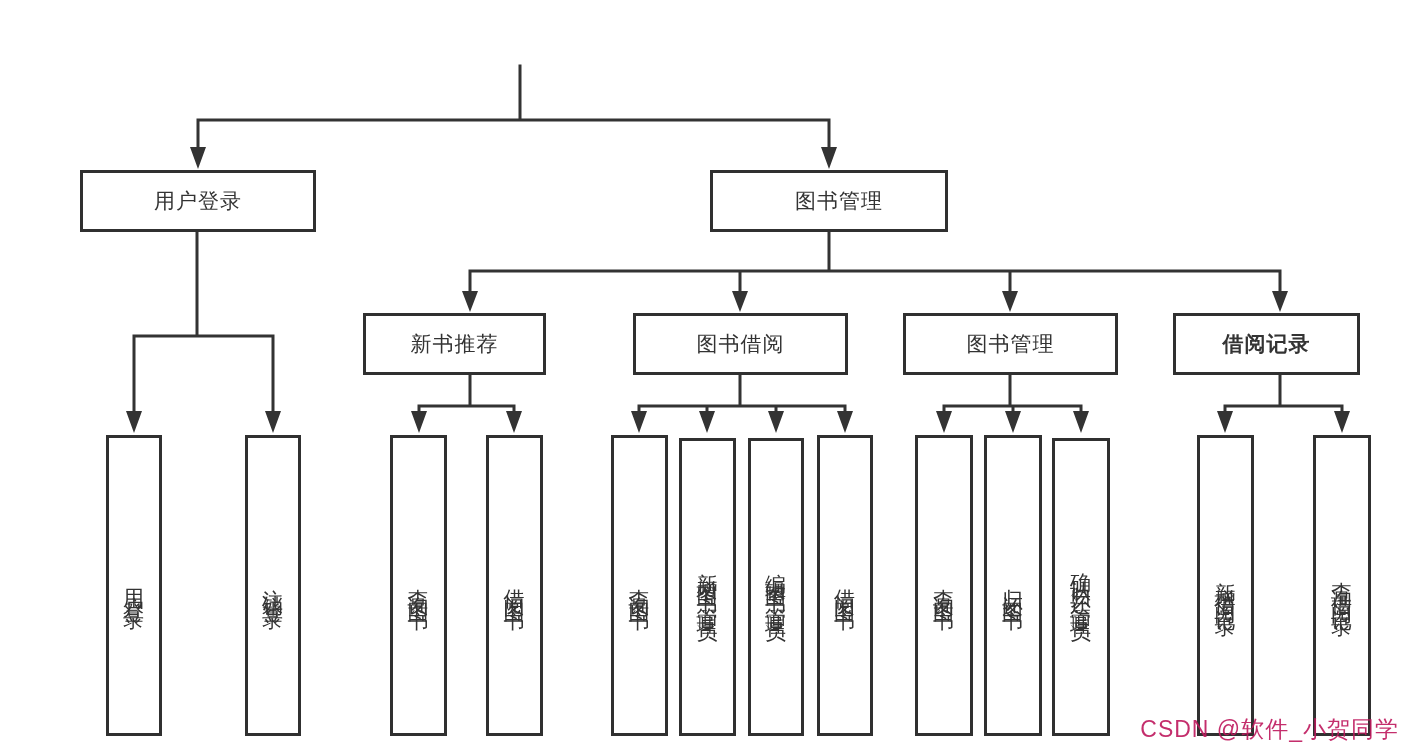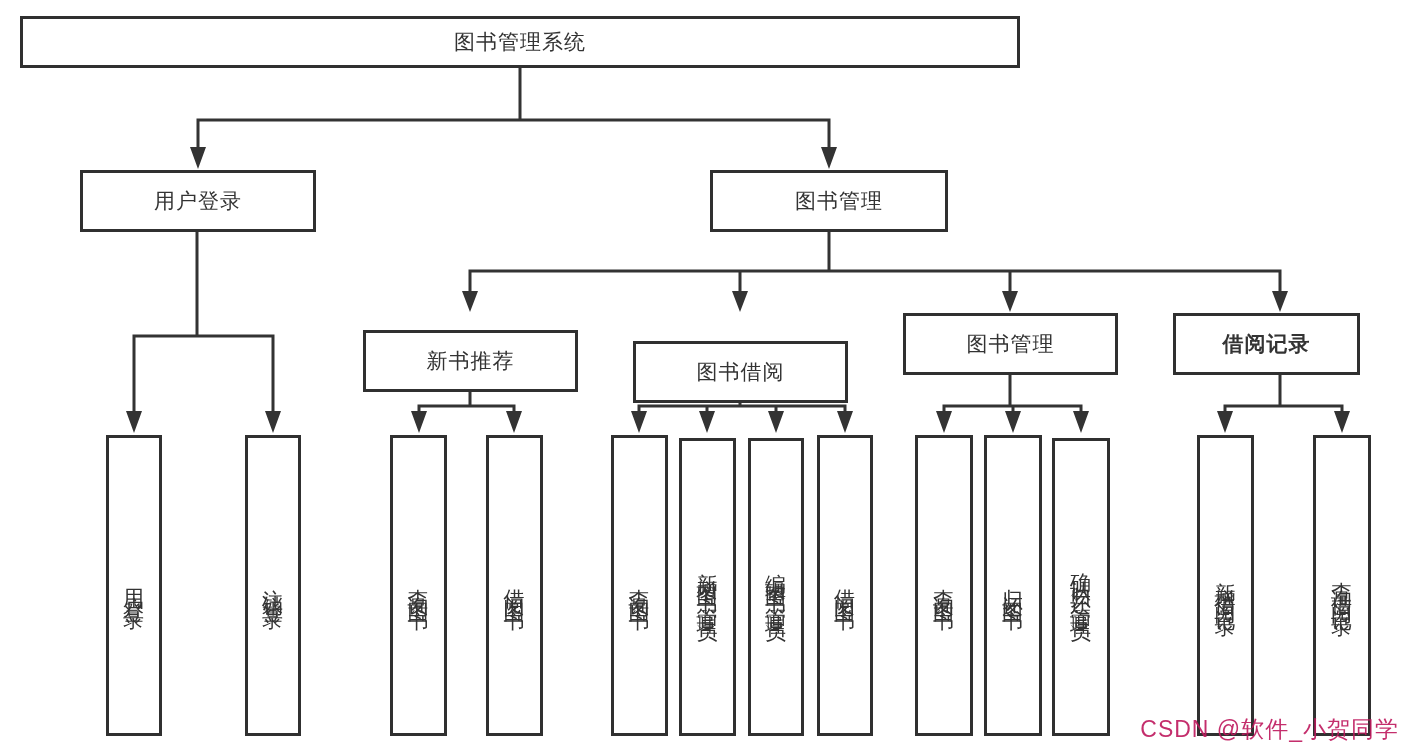--- a/index.html
+++ b/index.html
@@ -82,27 +82,26 @@
 
     <path class="arrow-head" d="M190 147 H206 L198 169 Z  M821 147 H837 L829 169 Z
          M462 291 H478 L470 312 Z  M732 291 H748 L740 312 Z  M1002 291 H1018 L1010 312 Z  M1272 291 H1288 L1280 312 Z
          M126 411 H142 L134 433 Z  M265 411 H281 L273 433 Z
          M411 411 H427 L419 433 Z  M506 411 H522 L514 433 Z
          M631 411 H647 L639 433 Z  M699 411 H715 L707 433 Z  M768 411 H784 L776 433 Z  M837 411 H853 L845 433 Z
          M936 411 H952 L944 433 Z  M1005 411 H1021 L1013 433 Z  M1073 411 H1089 L1081 433 Z
          M1217 411 H1233 L1225 433 Z  M1334 411 H1350 L1342 433 Z"></path>
   </svg>
 
-  <div class="node h-node" style="left:20px; top:16px; width:1000px; height:52px;">图书管理系统</div>
 
   <div class="node h-node" style="left:80px; top:170px; width:236px; height:62px;">用户登录</div>
   <div class="node h-node" style="left:710px; top:170px; width:238px; height:62px;padding-left:20px;">图书管理</div>
 
-  <div class="node h-node" style="left:363px; top:330px; width:215px; height:62px;">新书推荐</div>
-  <div class="node h-node" style="left:633px; top:313px; width:215px; height:62px;margin-top:28px;">图书借阅</div>
+  <div class="node h-node" style="left:363px; top:313px; width:183px; height:62px;">新书推荐</div>
+  <div class="node h-node" style="left:633px; top:313px; width:215px; height:62px;">图书借阅</div>
   <div class="node h-node" style="left:903px; top:313px; width:215px; height:62px;">图书管理</div>
   <div class="node h-node" style="left:1173px; top:313px; width:187px; height:62px;font-weight:bold;">借阅记录</div>
 
   <div class="node leaf" style="left:106px; top:435px; width:56px; height:301px;">用户登录</div>
   <div class="node leaf" style="left:245px; top:435px; width:56px; height:301px;">注销登录</div>
 
   <div class="node leaf" style="left:390px; top:435px; width:57px; height:301px;">查询图书</div>
   <div class="node leaf" style="left:486px; top:435px; width:57px; height:301px;">借阅图书</div>
 
   <div class="node leaf" style="left:611px; top:435px; width:57px; height:301px;">查询图书</div>

